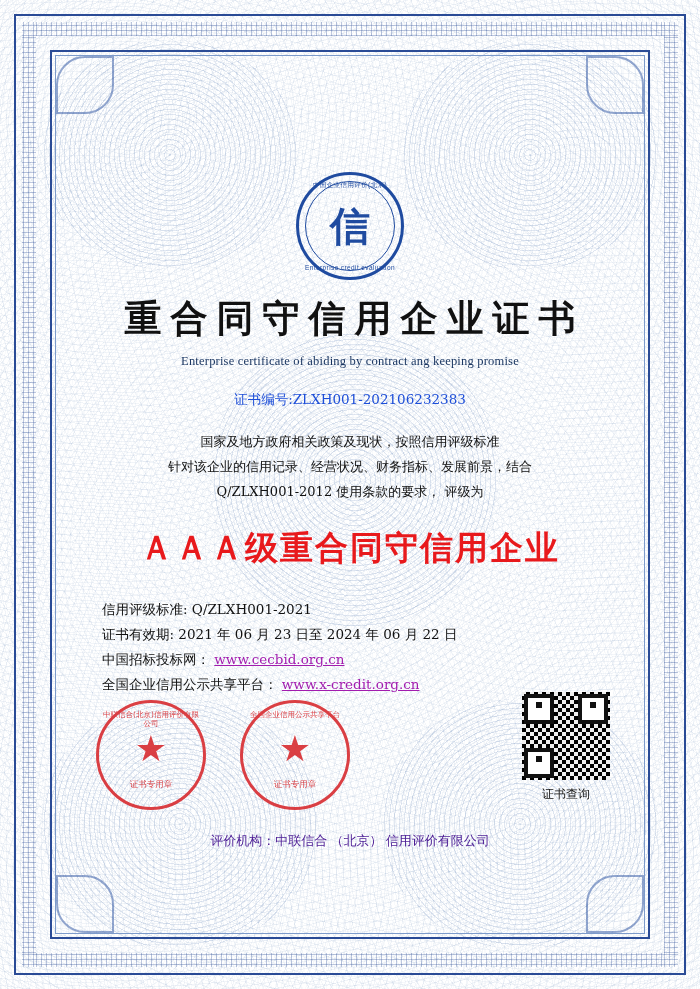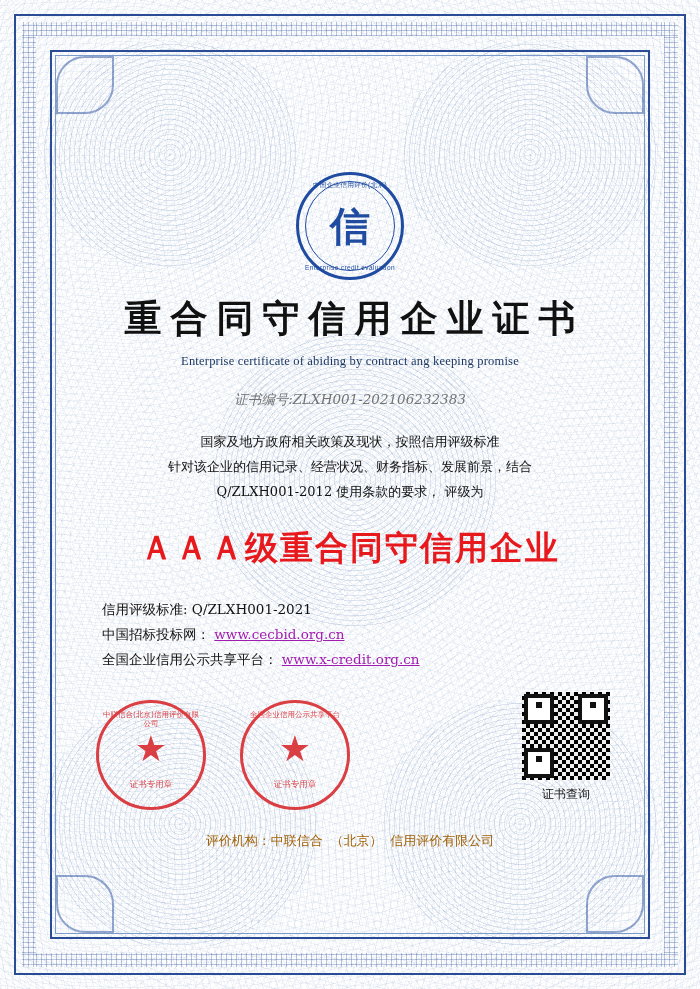--- a/index.html
+++ b/index.html
@@ -153,23 +153,22 @@
   .title-en {
     margin: 10px 0 0;
     font-size: 12.5px;
     color: #17335f;
     font-family: "Liberation Serif", serif;
     letter-spacing: .2px;
   }
   .cert-no {
     margin: 22px 0 0;
     font-size: 13.5px;
-    color: #737373;
-    font-family: "DejaVu Serif", serif;
-    font-style: italic;
+    color: #1d4ed8;
+    font-family: "DejaVu Serif", serif;
   }
   .company {
     margin: 22px 0 0;
     font-size: 29px;
     font-weight: bold;
     color: #111;
     letter-spacing: 1.5px;
     font-family: "DejaVu Serif", serif;
   }
   .para {
@@ -282,22 +281,22 @@
     font-size: 12px;
     color: #111;
     font-family: "DejaVu Serif", serif;
   }
 
   .issuer {
     position: absolute;
     left: 0; right: 0;
     top: 772px;
     font-size: 13px;
-    color: #a16207;
-    font-family: Liberation Mono, monospace;
+    color: #4c1d95;
+    font-family: Liberation Serif, serif;
   }
 </style>
 </head>
 <body>
 
 <div class="certificate">
 
   <div class="bg-pattern"></div>
   <div class="bg-wave"></div>
 
@@ -338,20 +337,24 @@
       <div>针对该企业的信用记录、经营状况、财务指标、发展前景，结合</div>
       <div>Q/ZLXH001-2012 使用条款的要求，  评级为</div>
     </div>
 
     <div class="grade">ＡＡＡ级重合同守信用企业</div>
 
     <div class="details">
       <div>
         <span>信用评级标准:</span>
         <span>Q/ZLXH001-2021</span>
+      </div>
+      <div>
+        <span>证书有效期:</span>
+        <span>2021 年 06 月 23 日至 2024 年 06 月 22 日</span>
       </div>
       <div>
         <span>中国招标投标网：</span>
         <span class="link">www.cecbid.org.cn</span>
       </div>
       <div>
         <span>全国企业信用公示共享平台：</span>
         <span class="link">www.x-credit.org.cn</span>
       </div>
     </div>

